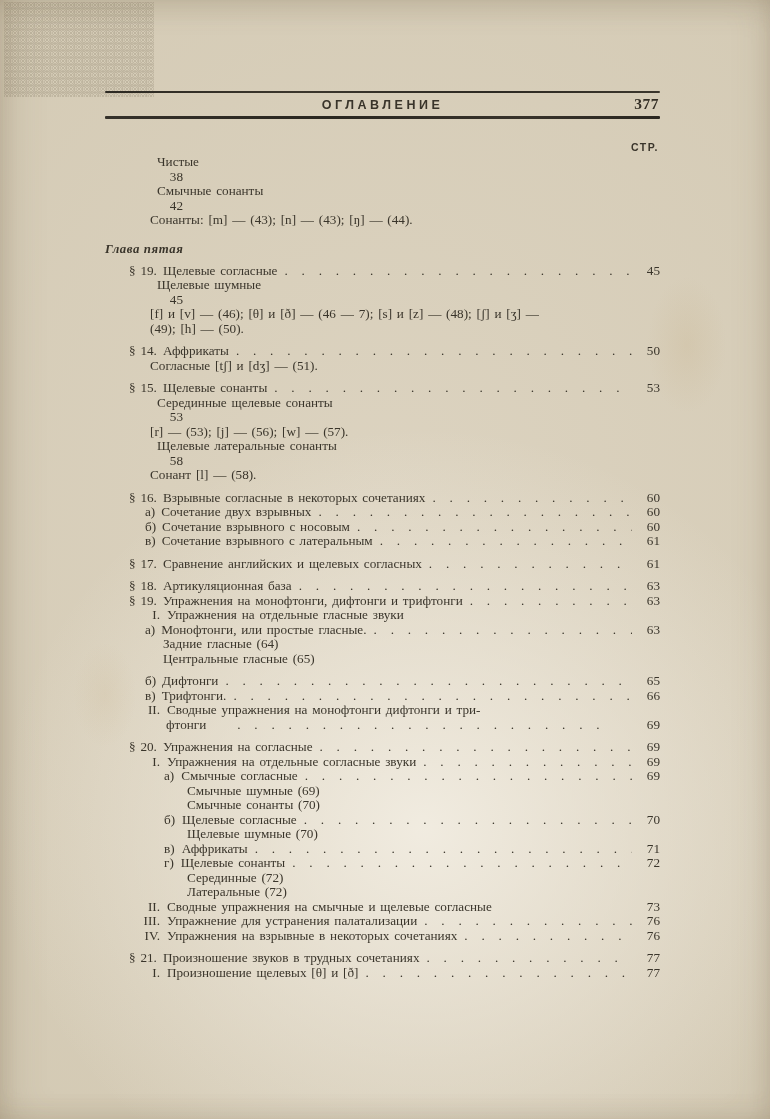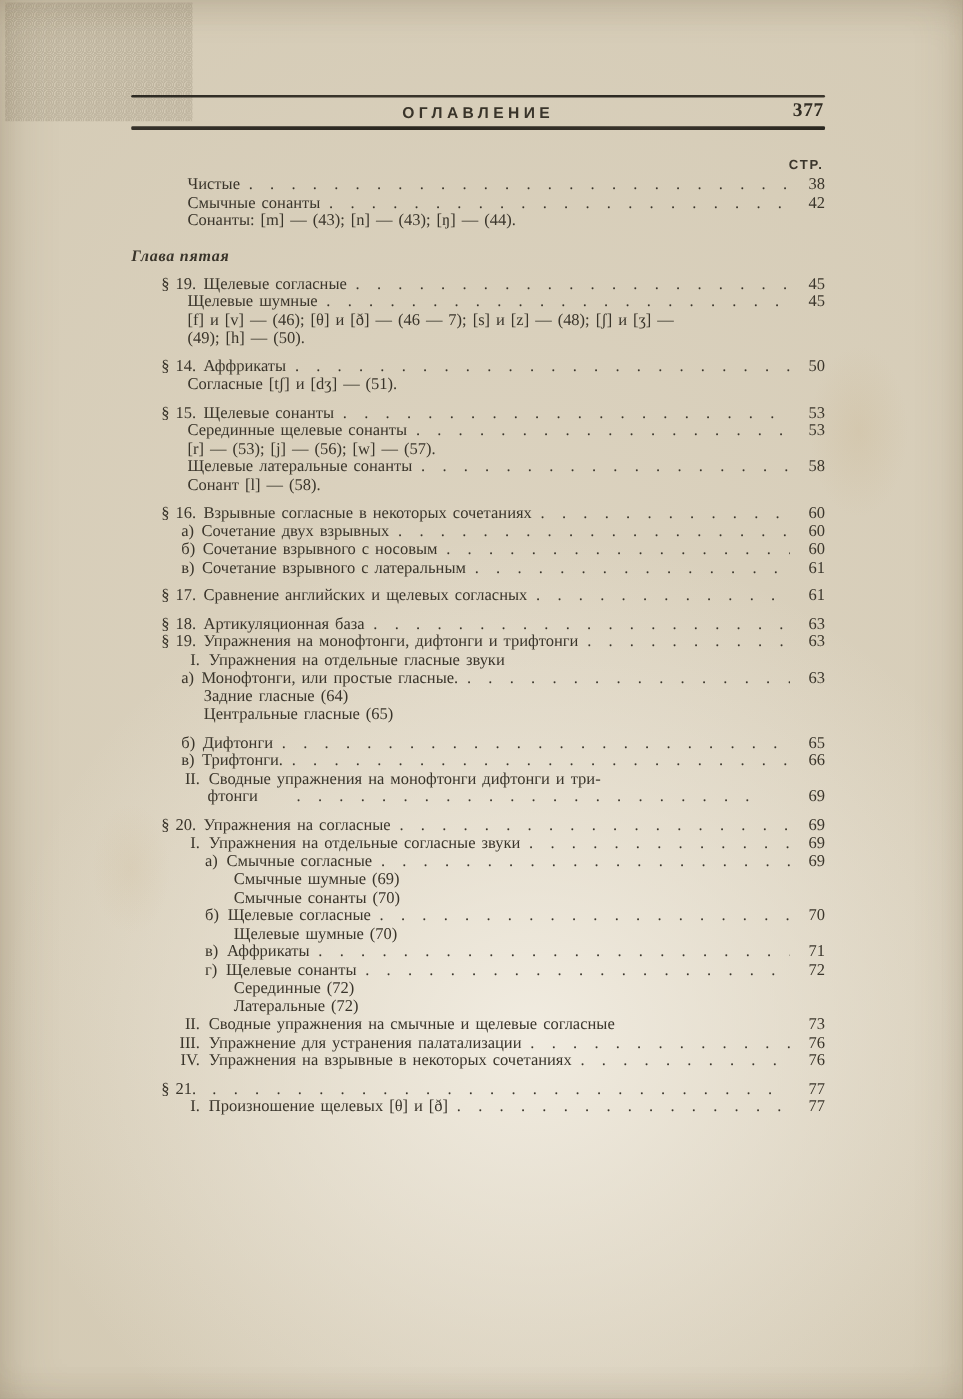--- a/index.html
+++ b/index.html
@@ -18,38 +18,38 @@
   .speckles{
     position:absolute;left:4px;top:2px;width:150px;height:95px;opacity:.33;
     background:repeating-radial-gradient(circle at 3px 3px, rgba(85,74,52,.55) 0 .8px, rgba(0,0,0,0) 1.6px);
     background-size:8px 7px;pointer-events:none;
   }
   .stain{position:absolute;border-radius:50%;pointer-events:none;}
   .stain-a{right:28px;top:250px;width:110px;height:190px;
     background:radial-gradient(closest-side, rgba(186,156,104,.14), rgba(186,156,104,0) 72%);}
   .stain-b{left:60px;top:620px;width:90px;height:150px;
     background:radial-gradient(closest-side, rgba(186,156,104,.10), rgba(186,156,104,0) 70%);}
-  .content{position:absolute;left:105px;top:76px;width:555px;}
+  .content{position:absolute;left:105px;top:91px;width:555px;}
   .rule{background:#332f27;border-radius:1px;}
   .rule-top{height:2px;background:linear-gradient(90deg,#2d2a23 0%,#3b362c 35%,#2d2a23 70%,#3b362c 100%);}
   .rule-bottom{height:3px;background:linear-gradient(90deg,#35312a 0%,#2a2720 40%,#38332b 75%,#2a2720 100%);}
   .header-row{position:relative;height:23px;display:flex;align-items:center;justify-content:center;}
   .doc-title{font-size:12.5px;font-weight:bold;letter-spacing:3.5px;font-family:"Liberation Sans","DejaVu Sans",sans-serif;color:#39342a;}
   .page-no{position:absolute;right:1px;top:2px;font-size:15.5px;font-weight:bold;letter-spacing:.5px;color:#332e25;}
   .col-label{text-align:right;font-size:10.5px;font-weight:bold;letter-spacing:1.5px;margin-top:23px;margin-bottom:2px;line-height:11px;padding-right:1px;font-family:"Liberation Sans","DejaVu Sans",sans-serif;}
   .chapter{font-style:italic;font-weight:bold;font-size:12.8px;margin:14px 0 8px 0;letter-spacing:.6px;line-height:14px;}
   .row{display:flex;align-items:baseline;line-height:14.5px;font-size:13.2px;word-spacing:1.5px;}
   .row.gap{margin-top:8px;}
   .lbl{flex:none;}
   .txt{flex:0 1 auto;}
   .leader{flex:1 1 0;min-width:10px;overflow:hidden;white-space:nowrap;letter-spacing:4.5px;margin:0 2px 0 7px;}
   .spacer{flex:1 1 0;}
   .pg{flex:none;width:26px;text-align:right;}
   .section{padding-left:24px;}  .section .lbl{margin-right:6px;}
-  .sub1{padding-left:45px;}
+  .sub1{padding-left:45px;flex-direction:column;}
   .roman1{padding-left:29px;}   .roman1 .lbl{width:26px;text-align:right;margin-right:7px;}
   .letter1{padding-left:40px;}  .letter1 .lbl{margin-right:6px;}
   .plain2{padding-left:58px;}
   .letter2{padding-left:59px;}  .letter2 .lbl{margin-right:7px;}
   .plain3{padding-left:82px;}
   .wrap2{padding-left:61px;gap:24px;}
 </style>
 </head>
 <body>
 
@@ -274,20 +274,21 @@
           <span class="pg">76</span>
         </div>
         <div class="row roman1">
           <span class="lbl">IV.</span>
           <span class="txt">Упражнения на взрывные в некоторых сочетаниях</span>
           <span class="leader">. . . . . . . . . . . . . . . . . . . . . . . . . . . . . . . . . . . . . . . . . . . . . . . . . . . . . . . . . . . . . . . . . . . . . . . . . . . . . . . . </span>
           <span class="pg">76</span>
         </div>
         <div class="row section gap">
           <span class="lbl">§ 21.</span>
+          <span class="txt">Произношение звуков в трудных сочетаниях</span>
           <span class="leader">. . . . . . . . . . . . . . . . . . . . . . . . . . . . . . . . . . . . . . . . . . . . . . . . . . . . . . . . . . . . . . . . . . . . . . . . . . . . . . . . </span>
           <span class="pg">77</span>
         </div>
         <div class="row roman1">
           <span class="lbl">I.</span>
           <span class="txt">Произношение щелевых [θ] и [ð]</span>
           <span class="leader">. . . . . . . . . . . . . . . . . . . . . . . . . . . . . . . . . . . . . . . . . . . . . . . . . . . . . . . . . . . . . . . . . . . . . . . . . . . . . . . . </span>
           <span class="pg">77</span>
         </div>
       </div>

